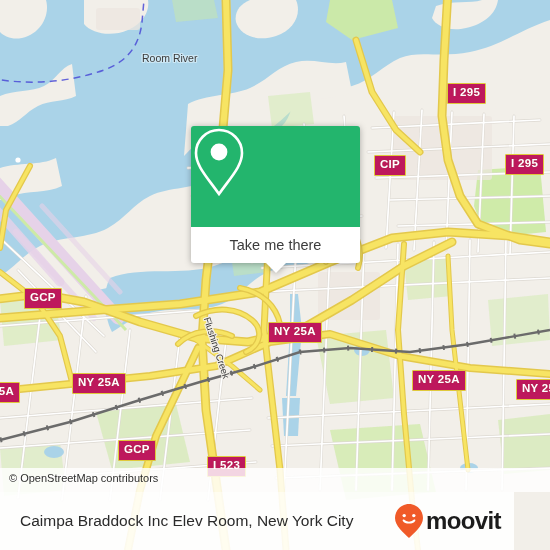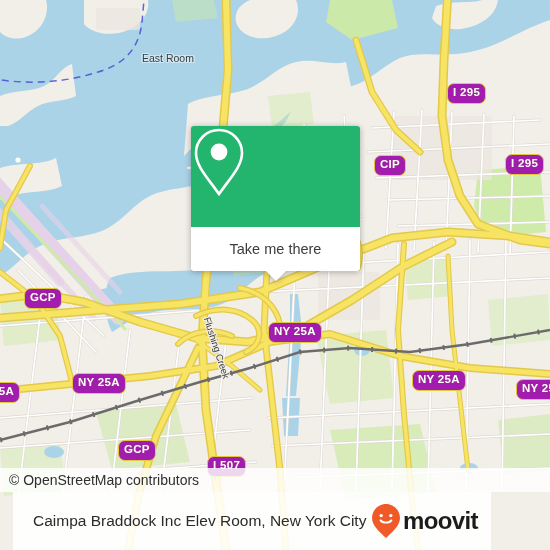--- a/index.html
+++ b/index.html
@@ -20,23 +20,23 @@
     position: absolute;
     inset: 0;
     background: #f2efe9;
     overflow: hidden;
   }
   #map svg { position: absolute; top: 0; left: 0; }
 
   
   .shield {
     position: absolute;
-    background: #a21caf;
+    background: #be185d;
     border: 1.6px solid #e0c93c;
-    border-radius: 7px;
+    border-radius: 1px;
     color: #ffffff;
     font-size: 11.5px;
     font-weight: bold;
     letter-spacing: 0.3px;
     line-height: 1;
     padding: 3px 5px 4px 5px;
     white-space: nowrap;
     text-shadow: 0 0 2px rgba(120,105,20,.35);
     font-family: "Liberation Sans", sans-serif;
   }
@@ -70,21 +70,21 @@
     z-index: 40;
   }
   #popup-top {
     height: 101px;
     background: #23b56d;
     border-radius: 3px 3px 0 0;
     display: flex; align-items: center; justify-content: center;
   }
   #popup-pin { display: block; }
   #popup-bottom {
-    height: 44px;
+    height: 36px;
     background: #ffffff;
     border-radius: 0 0 3px 3px;
     display: flex; align-items: center; justify-content: center;
     position: relative;
   }
   #popup-label {
     font-size: 14.5px;
     color: #3c3c3c;
     font-family: "Liberation Sans", sans-serif;
   }
@@ -102,33 +102,32 @@
   #attribution {
     position: absolute;
     left: 0; top: 468px;
     width: 550px; height: 24px;
     background: rgba(255,255,255,0.82);
     z-index: 30;
   }
   #attribution span {
     position: absolute;
     left: 9px; top: 4px;
-    font-size: 14px;
+    font-size: 11px;
     color: #2e2e2e;
     font-family: "Liberation Sans", sans-serif;
   }
 
   
   #footer {
     position: absolute;
     left: 0; top: 492px;
-    width: 478px; height: 58px;
+    width: 514px; height: 58px;
     background: rgba(255,255,255,0.90);
     z-index: 35;
-    margin-left: 13px;
   }
   #footer-title {
     position: absolute;
     left: 20px; top: 50%;
     transform: translateY(-50%);
     font-size: 15.5px;
     color: #2b2b2b;
     white-space: nowrap;
     font-family: "Liberation Sans", sans-serif;
   }
@@ -392,30 +391,30 @@
           <path d="M0,440 L70,422 L140,400 L200,382 L250,368 L300,352 L350,348 L410,352 L470,344 L550,330" stroke="#6b6b6b" stroke-width="2.4" fill="none"></path>
           <path d="M0,440 L70,422 L140,400 L200,382 L250,368 L300,352 L350,348 L410,352 L470,344 L550,330" stroke="#6b6b6b" stroke-width="5" fill="none" stroke-dasharray="2 22"></path>
         </g>
 
         <path d="M-10,78 C30,86 70,82 104,70 C132,60 140,40 142,22 L144,0" stroke="#4a4ad6" stroke-width="1.5" fill="none" stroke-dasharray="7 5" opacity="0.85"></path>
 
         <circle cx="18" cy="160" r="2.6" fill="#ffffff"></circle>
       </g>
     </svg>
 
-    <div class="water-label" style="left:142px; top:52px;">East Room</div>
+    <div class="water-label" style="left:142px; top:52px;">Room River</div>
 
     <div class="creek-label" style="left:207px; top:312px; transform: rotate(72deg); transform-origin: 0 50%;">Flushing Creek</div>
 
     <div class="shield" style="left:447px; top:83px;">I 295</div>
     <div class="shield" style="left:505px; top:154px;">I 295</div>
     <div class="shield" style="left:374px; top:155px;">CIP</div>
     <div class="shield" style="left:24px; top:288px;">GCP</div>
     <div class="shield" style="left:118px; top:440px;">GCP</div>
-    <div class="shield" style="left:207px; top:456px;">I 507</div>
+    <div class="shield" style="left:207px; top:456px;">I 523</div>
     <div class="shield" style="left:268px; top:322px;">NY 25A</div>
     <div class="shield" style="left:72px; top:373px;">NY 25A</div>
     <div class="shield" style="left:-14px; top:382px;">25A</div>
     <div class="shield" style="left:412px; top:370px;">NY 25A</div>
     <div class="shield" style="left:516px; top:379px;">NY 25</div>
 
     <div id="popup">
       <div id="popup-top">
         <svg id="popup-pin" width="56" height="72" viewBox="0 0 56 72">
           <path d="M28 4 C15.3 4 5 14.3 5 27 C5 40 16 51 28 68 C40 51 51 40 51 27 C51 14.3 40.7 4 28 4 Z" fill="none" stroke="#ffffff" stroke-width="2.6"></path>

